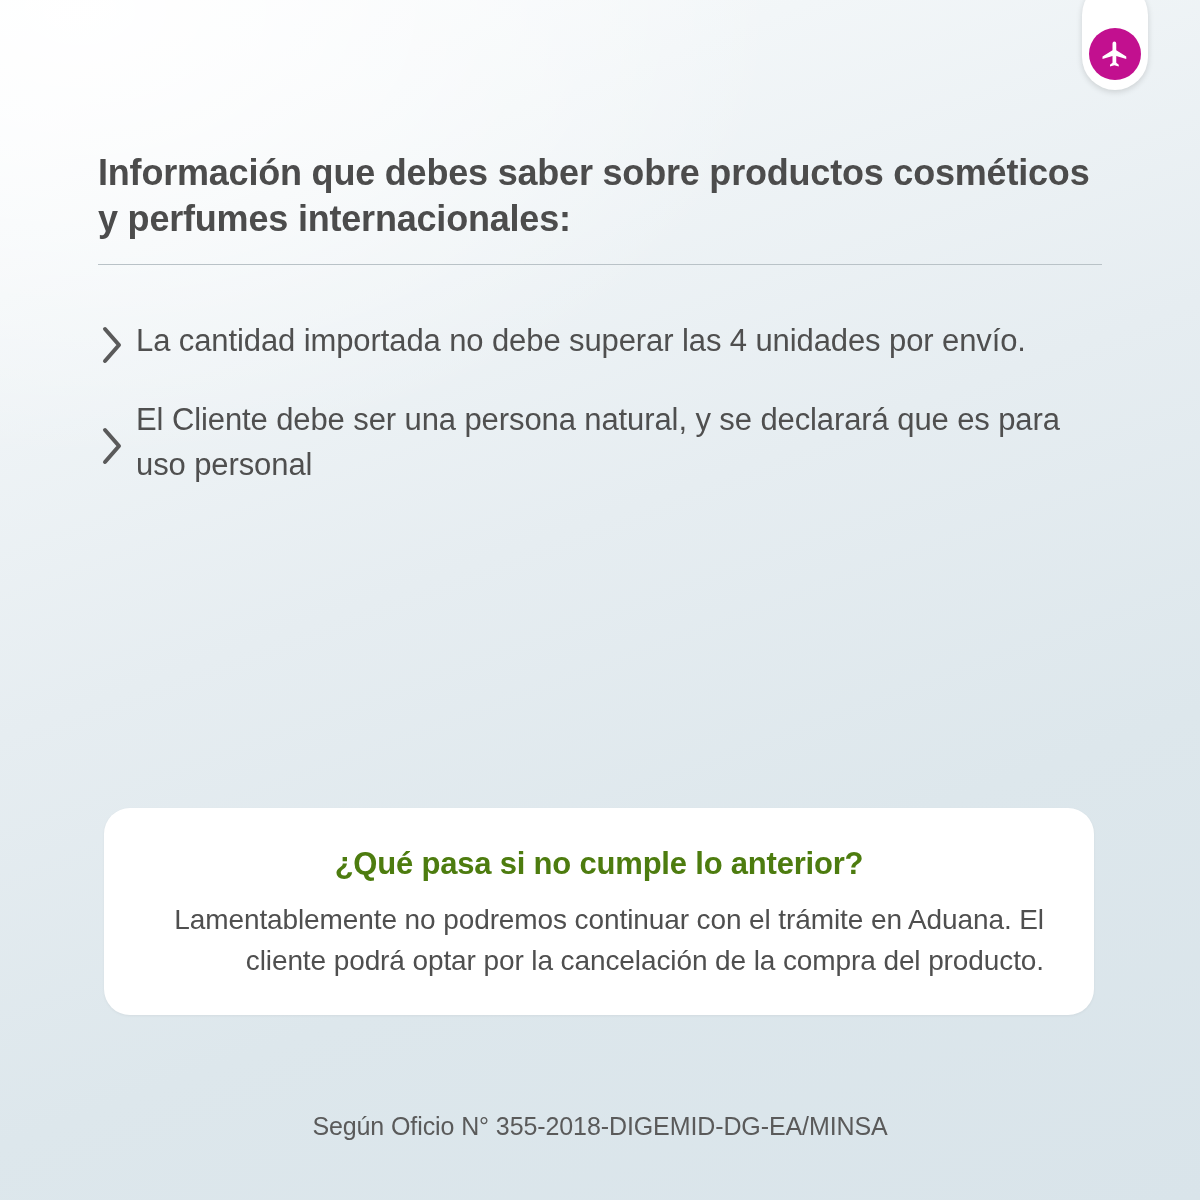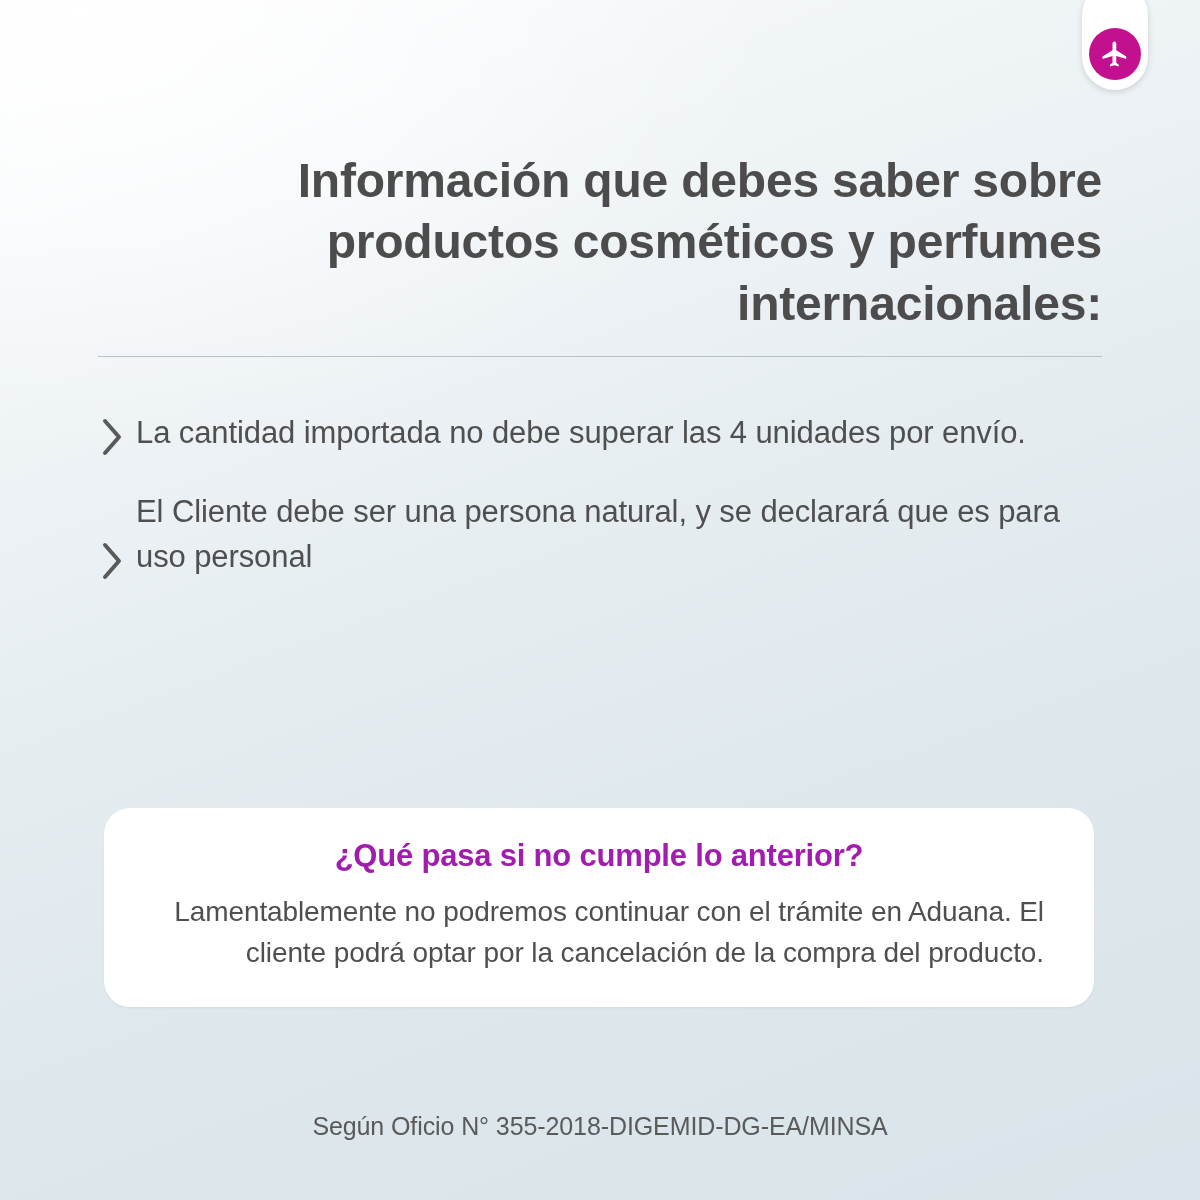--- a/index.html
+++ b/index.html
@@ -71,43 +71,43 @@
     top: 0;
     width: 1200px;
     height: 1200px;
     padding: 0 98px;
     box-sizing: border-box;
   }
 
   .title {
     margin: 0;
     padding-top: 150px;
-    text-align: right;
+    text-align: left;
     color: #4c4c4c;
-    font-size: 48px;
+    font-size: 36px;
     line-height: 1.28;
     font-weight: bold;
     letter-spacing: -0.2px;
   }
 
   .divider {
     margin: 22px auto 0 auto;
     width: 1004px;
     height: 1px;
     background: #b9c2c7;
   }
 
   .bullets {
     margin: 0;
     padding: 54px 0 0 0;
     list-style: none;
   }
   .bullet {
     display: flex;
-    align-items: flex-end;
+    align-items: center;
     margin-bottom: 34px;
     padding-left: 4px;
   }
   .chev {
     flex: 0 0 auto;
     width: 34px;
     margin-top: 6px;
     color: #5a5a5a;
   }
   .chev svg { display: block; }
@@ -125,23 +125,23 @@
     left: 104px;
     top: 808px;
     width: 990px;
     background: #ffffff;
     border-radius: 26px;
     box-sizing: border-box;
     padding: 30px 50px 34px 50px;
     box-shadow: 0 1px 3px rgba(0,0,0,0.05);
   }
   .notice-title {
-    margin: 0;
+    margin: 8px;
     text-align: center;
-    color: #a21caf;
+    color: #4d7c0f;
     font-size: 31px;
     font-weight: bold;
     letter-spacing: -0.2px;
   }
   .notice-body {
     margin: 18px 0 0 0;
     text-align: right;
     color: #4f4f4f;
     font-size: 28px;
     line-height: 1.45;

